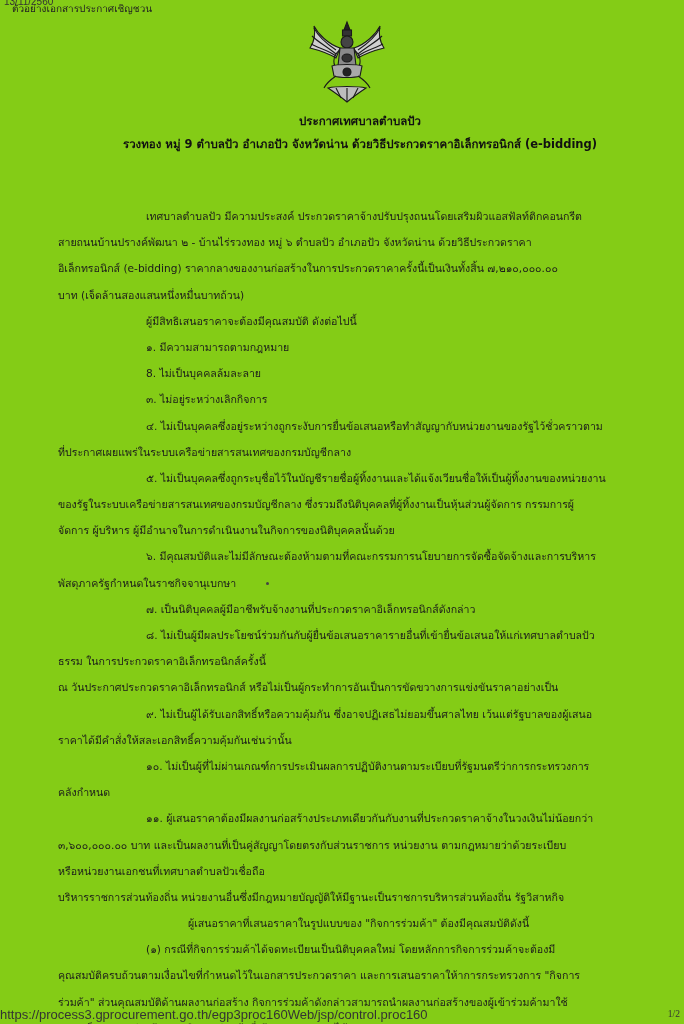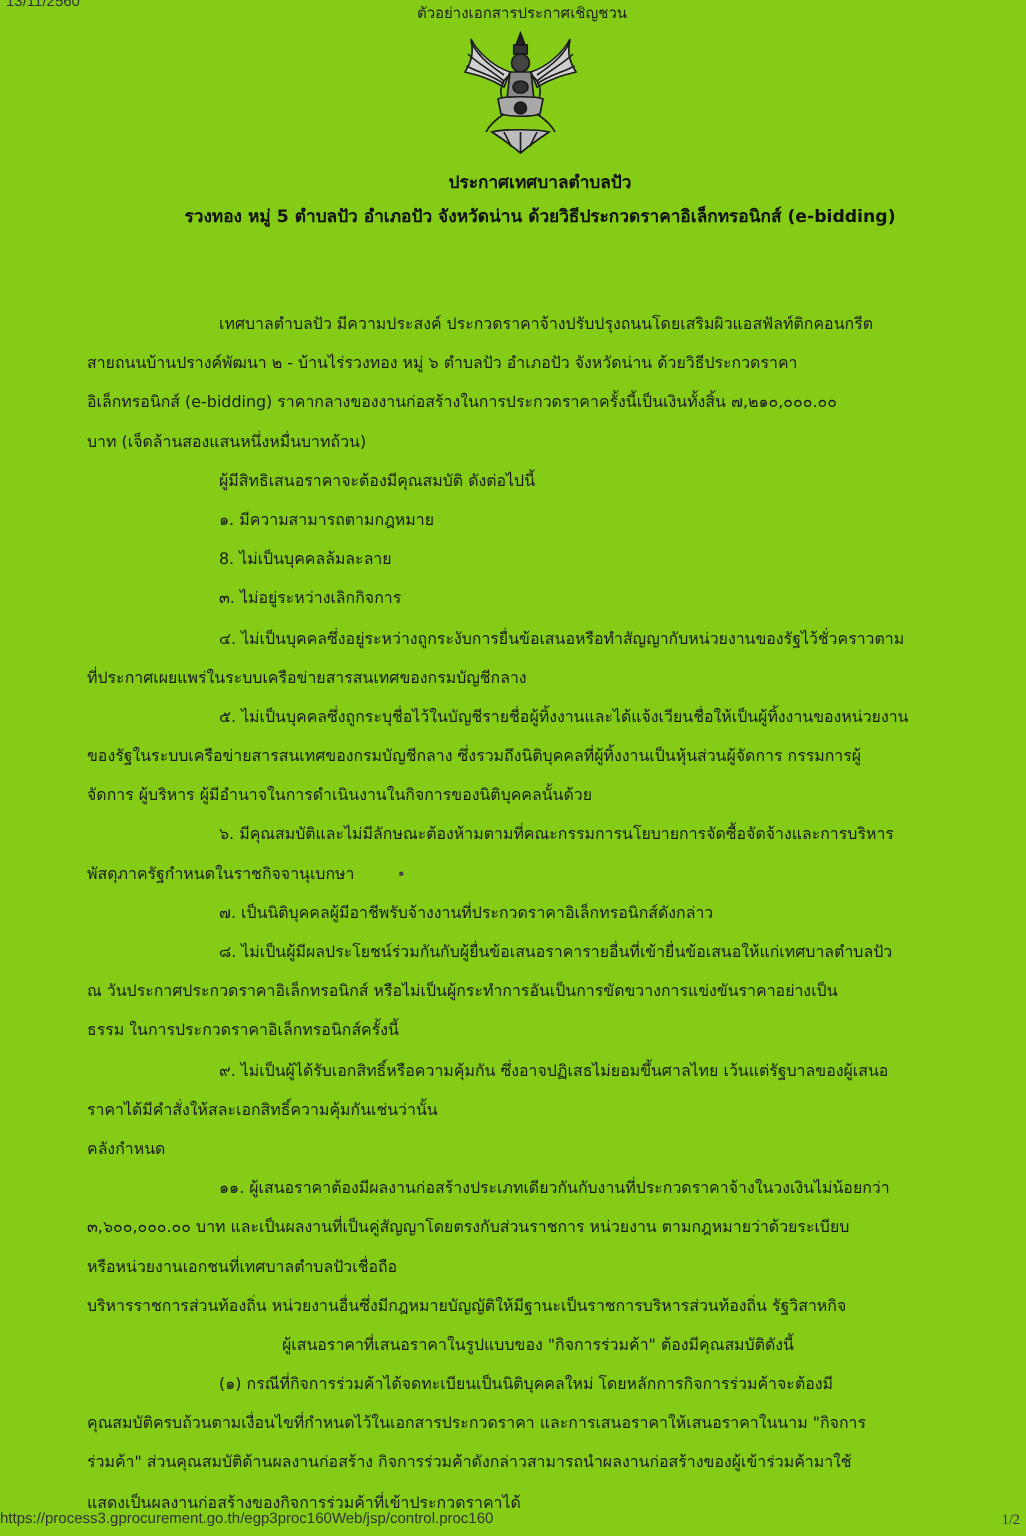--- a/index.html
+++ b/index.html
@@ -25,21 +25,21 @@
       position: absolute;
       left: 4px; top: -4px;
       font-family: "Liberation Sans", sans-serif;
       font-size: 10px;
       color: #333;
     }
     .doc-caption {
       position: absolute;
       left: 0; width: 684px;
       top: 1px;
-      text-align: center;
+      text-align: left;
       font-family: "Liberation Sans", sans-serif;
       font-size: 10px;
       color: #222;
       padding-left: 12px;
       box-sizing: border-box;
     }
     .emblem {
       position: absolute;
       left: 306px; top: 18px;
       width: 82px; height: 86px;
@@ -74,21 +74,21 @@
       line-height: 26.2px;
       white-space: nowrap;
       overflow: visible;
     }
     .ind1 { padding-left: 88px; }
     .ind3 { padding-left: 130px; }
     .footer-url {
       position: absolute;
       left: 0; top: 1007px;
       font-family: "Liberation Sans", sans-serif;
-      font-size: 10px;
+      font-size: 13px;
       color: #333;
     }
     .footer-page {
       position: absolute;
       right: 4px; top: 1009px;
       font-family: Liberation Serif, serif;
       font-size: 9.5px;
       color: #333;
     }
     .dot {
@@ -140,21 +140,21 @@
 
       <path d="M22 70 C28 74 34 78 41 84 C48 78 54 74 60 70 C52 68 30 68 22 70 Z" fill="#bdbdbd"></path>
       <path d="M30 70 L35 80"></path>
       <path d="M41 70 L41 84"></path>
       <path d="M52 70 L47 80"></path>
     </g>
   </svg>
 
   <div class="title-block">
     <div class="t-line">ประกาศเทศบาลตำบลปัว</div>
-    <div class="t-line">รวงทอง หมู่ 5 ตำบลปัว อำเภอปัว จังหวัดน่าน ด้วยวิธีประกวดราคาอิเล็กทรอนิกส์ (e-bidding)</div>
+    <div class="t-line">รวงทอง หมู่ 9 ตำบลปัว อำเภอปัว จังหวัดน่าน ด้วยวิธีประกวดราคาอิเล็กทรอนิกส์ (e-bidding)</div>
   </div>
 
   <div class="body-text">
 
     <div class="line ind1">เทศบาลตำบลปัว มีความประสงค์ ประกวดราคาจ้างปรับปรุงถนนโดยเสริมผิวแอสฟัลท์ติกคอนกรีต</div>
     <div class="line">สายถนนบ้านปรางค์พัฒนา ๒ - บ้านไร่รวงทอง หมู่ ๖ ตำบลปัว อำเภอปัว จังหวัดน่าน ด้วยวิธีประกวดราคา</div>
     <div class="line">อิเล็กทรอนิกส์ (e-bidding) ราคากลางของงานก่อสร้างในการประกวดราคาครั้งนี้เป็นเงินทั้งสิ้น ๗,๒๑๐,๐๐๐.๐๐</div>
     <div class="line">บาท (เจ็ดล้านสองแสนหนึ่งหมื่นบาทถ้วน)</div>
 
     <div class="line ind1">ผู้มีสิทธิเสนอราคาจะต้องมีคุณสมบัติ ดังต่อไปนี้</div>
@@ -169,35 +169,36 @@
     <div class="line ind1">๕. ไม่เป็นบุคคลซึ่งถูกระบุชื่อไว้ในบัญชีรายชื่อผู้ทิ้งงานและได้แจ้งเวียนชื่อให้เป็นผู้ทิ้งงานของหน่วยงาน</div>
     <div class="line">ของรัฐในระบบเครือข่ายสารสนเทศของกรมบัญชีกลาง ซึ่งรวมถึงนิติบุคคลที่ผู้ทิ้งงานเป็นหุ้นส่วนผู้จัดการ กรรมการผู้</div>
     <div class="line">จัดการ ผู้บริหาร ผู้มีอำนาจในการดำเนินงานในกิจการของนิติบุคคลนั้นด้วย</div>
 
     <div class="line ind1">๖. มีคุณสมบัติและไม่มีลักษณะต้องห้ามตามที่คณะกรรมการนโยบายการจัดซื้อจัดจ้างและการบริหาร</div>
     <div class="line"><span>พัสดุภาครัฐกำหนดในราชกิจจานุเบกษา</span><span class="dot"></span></div>
 
     <div class="line ind1">๗. เป็นนิติบุคคลผู้มีอาชีพรับจ้างงานที่ประกวดราคาอิเล็กทรอนิกส์ดังกล่าว</div>
 
     <div class="line ind1">๘. ไม่เป็นผู้มีผลประโยชน์ร่วมกันกับผู้ยื่นข้อเสนอราคารายอื่นที่เข้ายื่นข้อเสนอให้แก่เทศบาลตำบลปัว</div>
+    <div class="line">ธรรม ในการประกวดราคาอิเล็กทรอนิกส์ครั้งนี้</div>
     <div class="line">ณ วันประกาศประกวดราคาอิเล็กทรอนิกส์ หรือไม่เป็นผู้กระทำการอันเป็นการขัดขวางการแข่งขันราคาอย่างเป็น</div>
-    <div class="line">ธรรม ในการประกวดราคาอิเล็กทรอนิกส์ครั้งนี้</div>
 
     <div class="line ind1">๙. ไม่เป็นผู้ได้รับเอกสิทธิ์หรือความคุ้มกัน ซึ่งอาจปฏิเสธไม่ยอมขึ้นศาลไทย เว้นแต่รัฐบาลของผู้เสนอ</div>
     <div class="line">ราคาได้มีคำสั่งให้สละเอกสิทธิ์ความคุ้มกันเช่นว่านั้น</div>
 
+    <div class="line ind1">๑๐. ไม่เป็นผู้ที่ไม่ผ่านเกณฑ์การประเมินผลการปฏิบัติงานตามระเบียบที่รัฐมนตรีว่าการกระทรวงการ</div>
     <div class="line">คลังกำหนด</div>
 
     <div class="line ind1">๑๑. ผู้เสนอราคาต้องมีผลงานก่อสร้างประเภทเดียวกันกับงานที่ประกวดราคาจ้างในวงเงินไม่น้อยกว่า</div>
     <div class="line">๓,๖๐๐,๐๐๐.๐๐ บาท และเป็นผลงานที่เป็นคู่สัญญาโดยตรงกับส่วนราชการ หน่วยงาน ตามกฎหมายว่าด้วยระเบียบ</div>
     <div class="line">หรือหน่วยงานเอกชนที่เทศบาลตำบลปัวเชื่อถือ</div>
     <div class="line">บริหารราชการส่วนท้องถิ่น หน่วยงานอื่นซึ่งมีกฎหมายบัญญัติให้มีฐานะเป็นราชการบริหารส่วนท้องถิ่น รัฐวิสาหกิจ</div>
 
     <div class="line ind3">ผู้เสนอราคาที่เสนอราคาในรูปแบบของ "กิจการร่วมค้า" ต้องมีคุณสมบัติดังนี้</div>
     <div class="line ind1">(๑) กรณีที่กิจการร่วมค้าได้จดทะเบียนเป็นนิติบุคคลใหม่ โดยหลักการกิจการร่วมค้าจะต้องมี</div>
-    <div class="line">คุณสมบัติครบถ้วนตามเงื่อนไขที่กำหนดไว้ในเอกสารประกวดราคา และการเสนอราคาให้เสนอราคาในนาม "กิจการ</div>
+    <div class="line">คุณสมบัติครบถ้วนตามเงื่อนไขที่กำหนดไว้ในเอกสารประกวดราคา และการเสนอราคาให้าการกระทรวงการ "กิจการ</div>
     <div class="line">ร่วมค้า" ส่วนคุณสมบัติด้านผลงานก่อสร้าง กิจการร่วมค้าดังกล่าวสามารถนำผลงานก่อสร้างของผู้เข้าร่วมค้ามาใช้</div>
     <div class="line">แสดงเป็นผลงานก่อสร้างของกิจการร่วมค้าที่เข้าประกวดราคาได้</div>
   </div>
 
   <div class="footer-url">https://process3.gprocurement.go.th/egp3proc160Web/jsp/control.proc160</div>
   <div class="footer-page">1/2</div>
 </div>
 
 </body></html>

